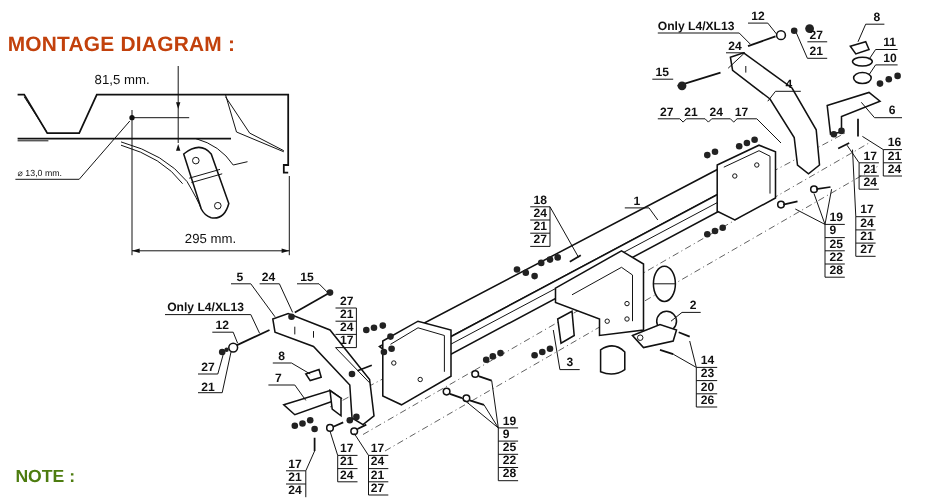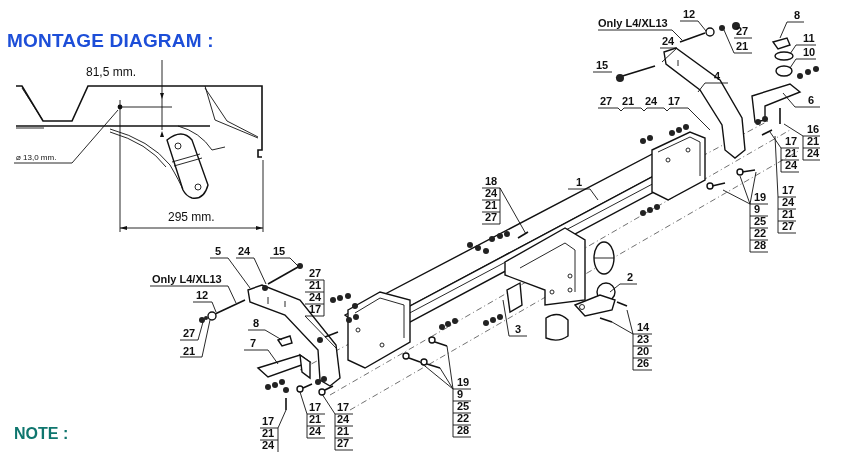--- a/index.html
+++ b/index.html
@@ -1,18 +1,18 @@
 <!DOCTYPE html>
 <html><head>
 <meta charset="utf-8">
 <style>
   html, body { margin: 0; padding: 0; background: #ffffff; }
   body { width: 850px; height: 457px; position: relative; overflow: hidden; font-family: "Liberation Sans", sans-serif; color: #111; }
-  .title { position: absolute; left: 7px; top: 30px; font-size: 19px; font-weight: bold; letter-spacing: 0.2px; color: #1d4ed8; }
-  .note { position: absolute; left: 14px; top: 425px; font-size: 16px; font-weight: bold; color: #0f766e; }
+  .title { position: absolute; left: 7px; top: 30px; font-size: 19px; font-weight: bold; letter-spacing: 0.2px; color: #c2410c; }
+  .note { position: absolute; left: 14px; top: 425px; font-size: 16px; font-weight: bold; color: #4d7c0f; }
   svg { position: absolute; left: 0; top: 0; }
   .lbl { font-family: "Liberation Sans", sans-serif; font-weight: bold; font-size: 11px; fill: #111; }
   .dim { font-family: "Liberation Sans", sans-serif; font-size: 12px; fill: #111; }
   .dimsm { font-family: "Liberation Sans", sans-serif; font-size: 8px; fill: #111; }
   .ln { stroke: #111; stroke-width: 1.6; fill: none; }
   .thin { stroke: #111; stroke-width: 0.9; fill: none; }
   .part { stroke: #111; stroke-width: 1.4; fill: #fff; }
   .dash { stroke: #333; stroke-width: 0.7; fill: none; stroke-dasharray: 6 3 1 3; }
   .nut { fill: #222; }
 </style>

